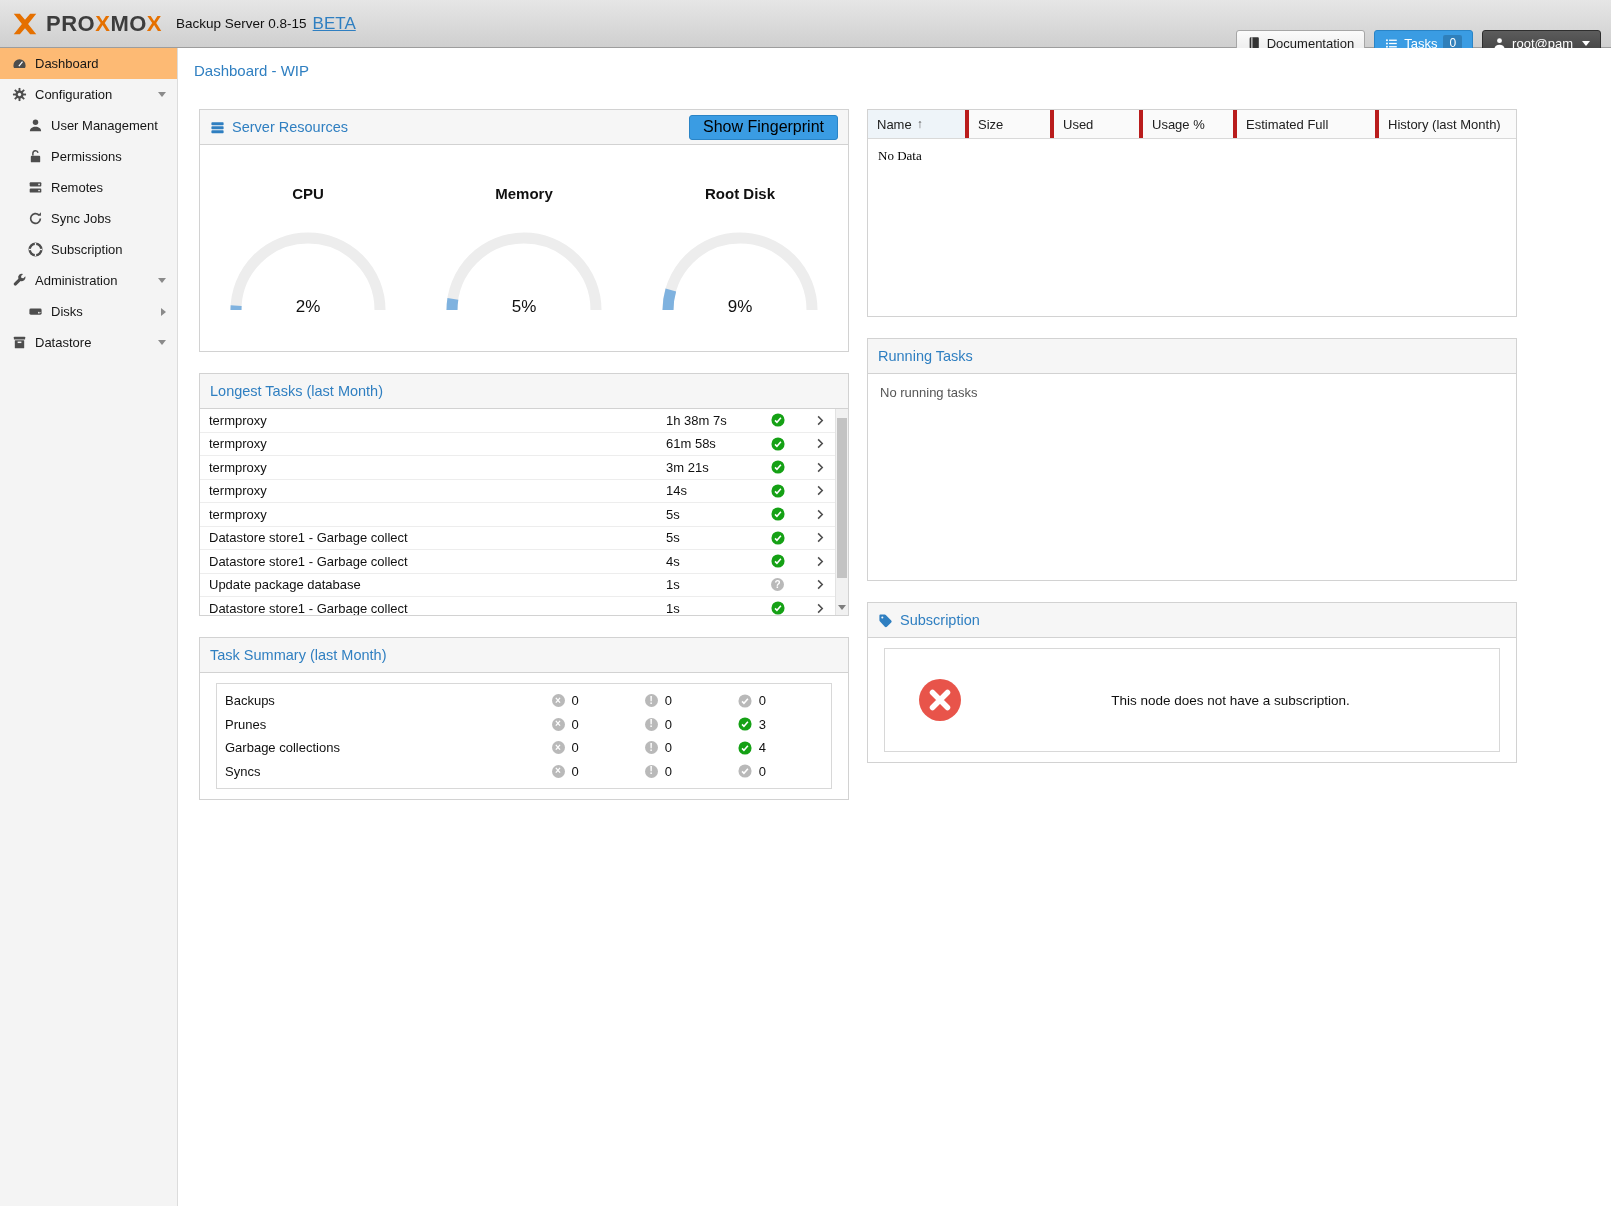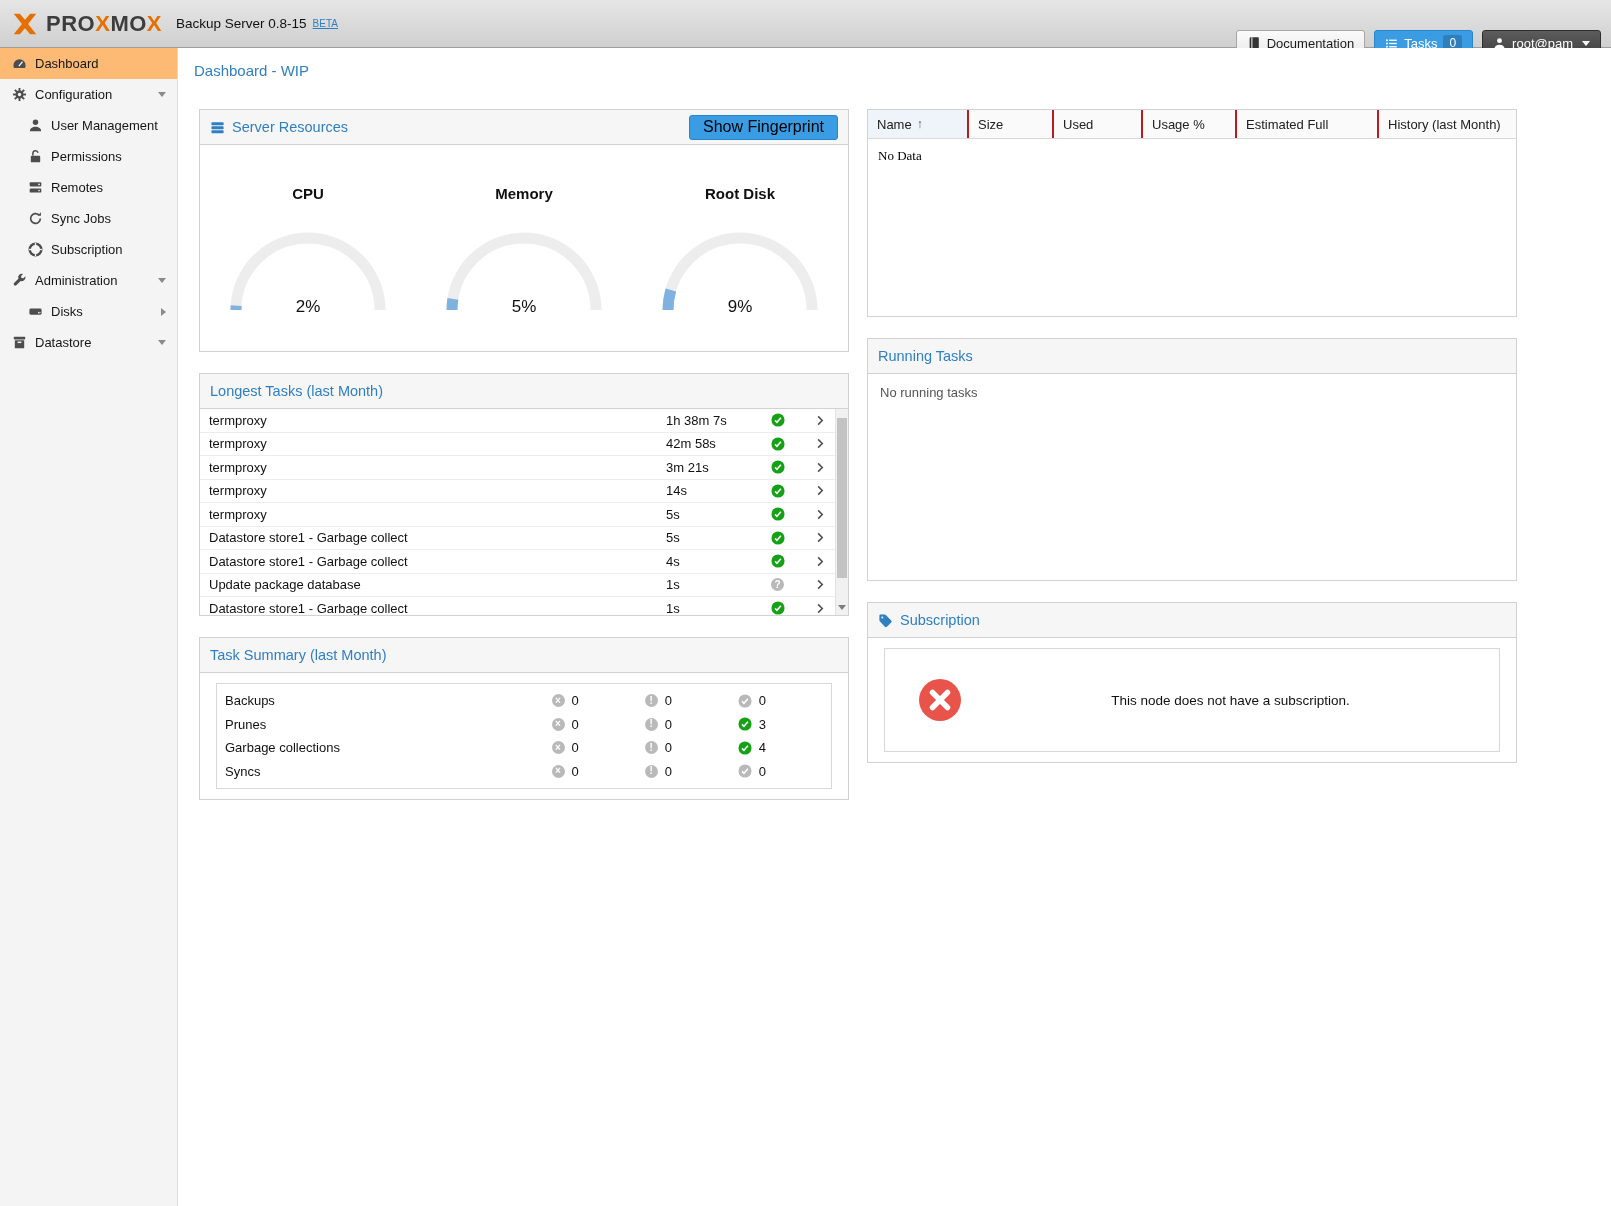--- a/index.html
+++ b/index.html
@@ -10,21 +10,21 @@
   html,body{width:1611px;height:1206px;}
   body{font-family:"Liberation Sans","DejaVu Sans",sans-serif;font-size:13px;color:#1c1c1c;background:#fff;overflow:hidden;}
 
   
   .topbar{height:48px;background:linear-gradient(#e6e6e6,#cfcfcf);border-bottom:1px solid #9d9d9d;display:flex;align-items:center;padding:0 10px;}
   .brand{display:flex;align-items:center;}
   .logo-mark{width:30px;height:30px;margin-right:6px;}
   .wordmark{font-size:22px;font-weight:bold;letter-spacing:.5px;color:#3d3d3d;text-align:center;}
   .wordmark .wm-x{color:var(--orange);}
   .product{margin-left:14px;font-size:13.5px;color:#111;}
-  .beta{margin-left:6px;color:var(--accent);text-decoration:underline;font-size:10px;cursor:pointer;}
+  .beta{margin-left:6px;color:var(--accent);text-decoration:underline;font-size:17px;cursor:pointer;}
   .top-right{margin-left:auto;display:flex;align-items:center;gap:9px;margin-top:39px;}
   .btn{display:flex;align-items:center;gap:6px;height:27px;padding:0 10px;border-radius:3px;font-size:13px;cursor:pointer;border:1px solid transparent;}
   .btn svg{display:block;}
   .btn-doc{background:linear-gradient(#fbfbfb,#e9e9e9);border-color:#a6a6a6;color:#1c1c1c;}
   .btn-tasks{background:var(--btn-blue);border-color:#2a84c6;color:#fff;}
   .badge{background:rgba(0,0,0,.18);border-radius:2px;padding:1px 6px;font-size:12px;}
   .btn-user{background:linear-gradient(#5c5c5c,#404040);border-color:#2e2e2e;color:#fff;}
   .caret{width:0;height:0;border-left:4px solid transparent;border-right:4px solid transparent;border-top:5px solid #fff;margin-left:3px;}
 
   
@@ -53,21 +53,21 @@
 
   
   .gauges{height:206px;display:flex;justify-content:space-evenly;padding-top:40px;}
   .gauge{width:218px;text-align:center;}
   .gauge-label{font-size:15px;font-weight:bold;color:#101010;}
   .gauge-wrap{position:relative;width:170px;height:97px;margin:20px auto 0;}
   .gauge-percent{position:absolute;left:0;right:0;bottom:2px;font-size:17px;color:#101010;}
 
   
   .grid-header{display:flex;height:29px;border-bottom:1px solid #d9d9d9;background:#fafafa;}
-  .grid-cell{display:flex;align-items:center;padding:0 9px;border-right:2px solid #b91c1c;font-size:13px;color:#202020;cursor:pointer;}
+  .grid-cell{display:flex;align-items:center;padding:0 9px;border-right:4px solid #b91c1c;font-size:13px;color:#202020;cursor:pointer;}
   .grid-cell.flex{flex:1;border-right:none;}
   .grid-cell.sorted{background:#eef4f9;}
   .sort-arrow{margin-left:5px;color:#555;font-size:12px;}
   .ds-body{height:177px;padding:9px 10px;color:#000000;font-family:Liberation Serif, serif;}
 
   
   .task-list{height:206px;position:relative;overflow:hidden;padding-right:13px;}
   .task-row{height:23.5px;display:flex;align-items:center;border-bottom:1px solid #ededed;padding-left:9px;cursor:pointer;}
   .task-name{flex:1;color:#111;}
   .task-duration{width:105px;color:#111;}
@@ -339,21 +339,21 @@
                 </span>
     <span class="chev">
       <svg width="12" height="13" viewBox="0 0 16 16">
                     <path d="M5.5 2.5 11 8l-5.5 5.5" fill="none" stroke="#4c4c4c" stroke-width="2"></path>
                   </svg>
     </span>
   </div>
 
   <div class="task-row">
     <span class="task-name">termproxy</span>
-    <span class="task-duration">42m 58s</span>
+    <span class="task-duration">61m 58s</span>
     <span class="task-status">
                   <svg width="14" height="14" viewBox="0 0 16 16">
                     <circle cx="8" cy="8" r="7.5" fill="#15a115"></circle>
                     <path d="M4.6 8.4l2.2 2.3 4.5-5.2" stroke="#fff" stroke-width="1.8" fill="none"></path>
                   </svg>
                 </span>
     <span class="chev">
       <svg width="12" height="13" viewBox="0 0 16 16">
                     <path d="M5.5 2.5 11 8l-5.5 5.5" fill="none" stroke="#4c4c4c" stroke-width="2"></path>
                   </svg>

